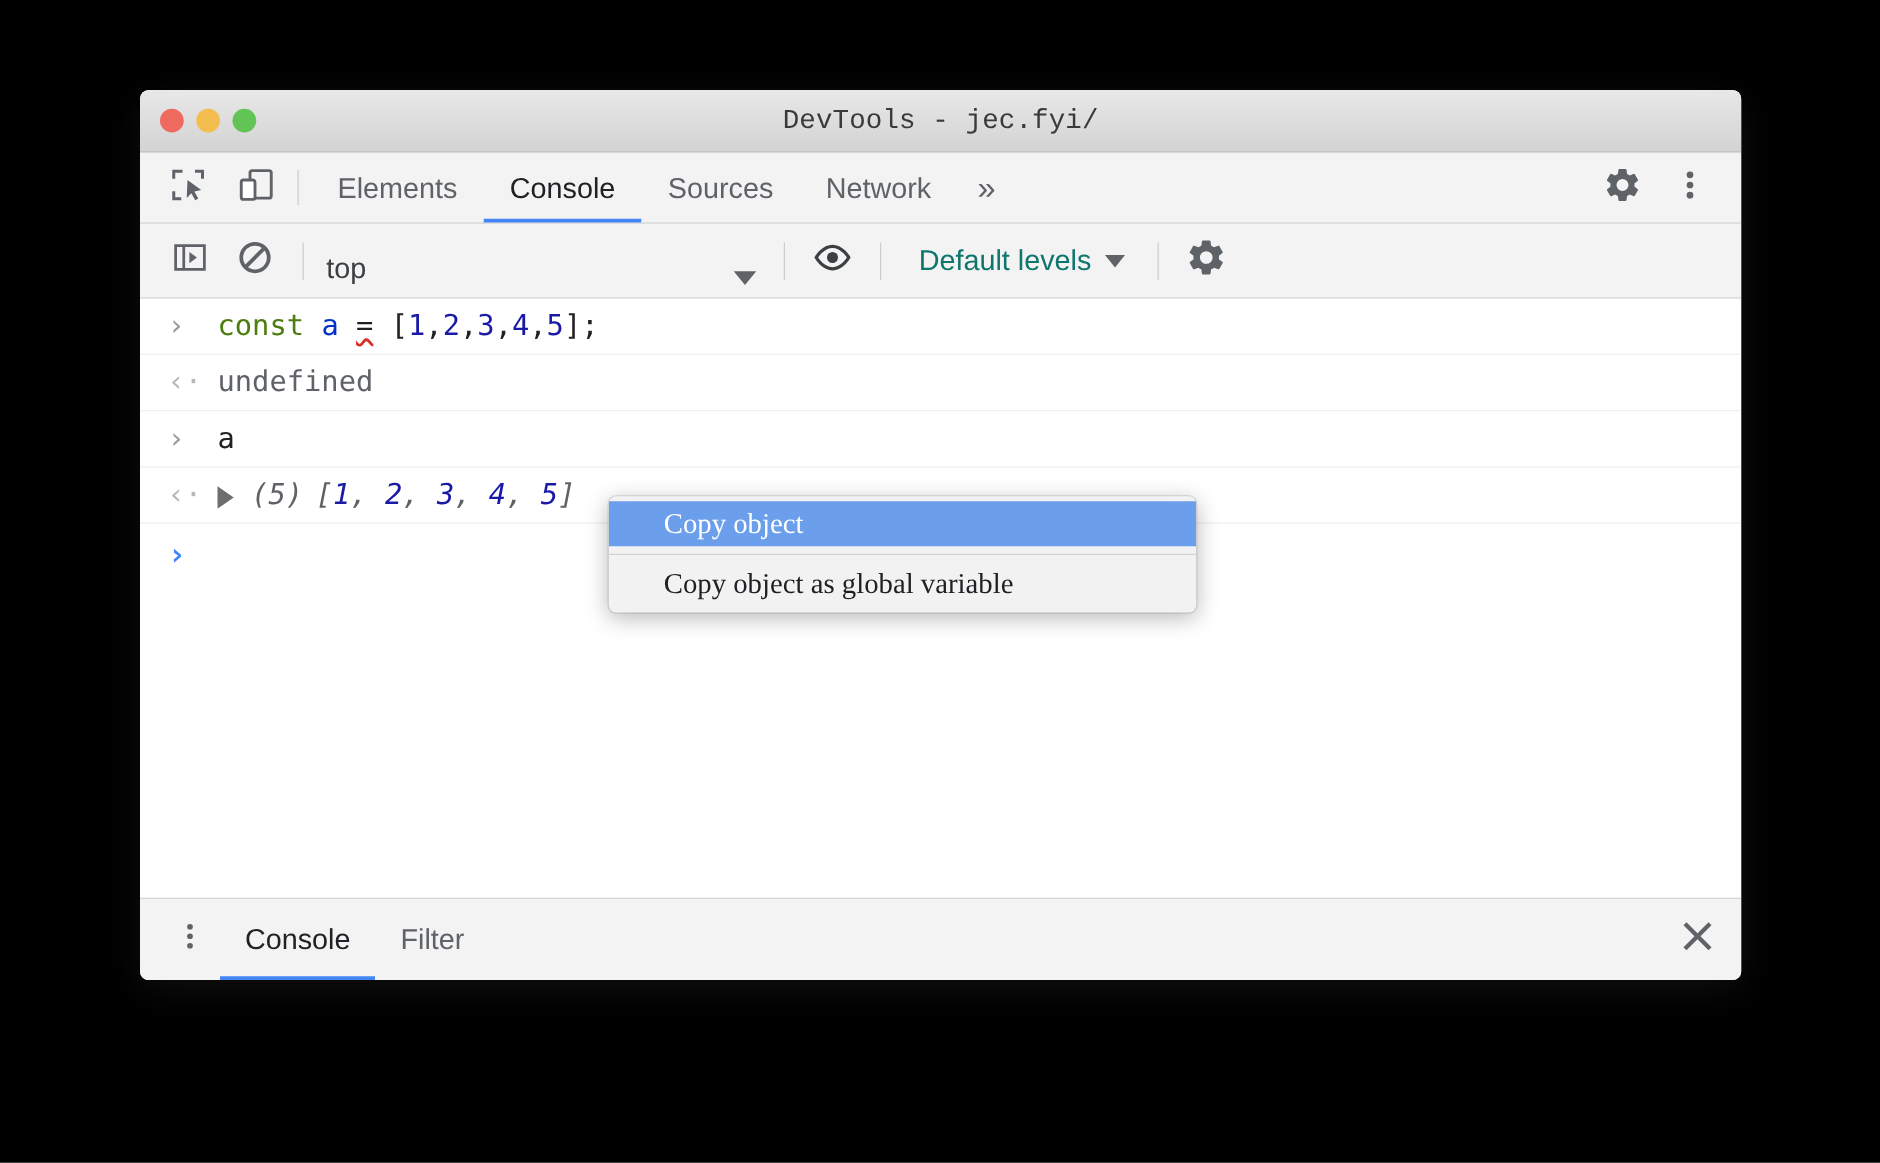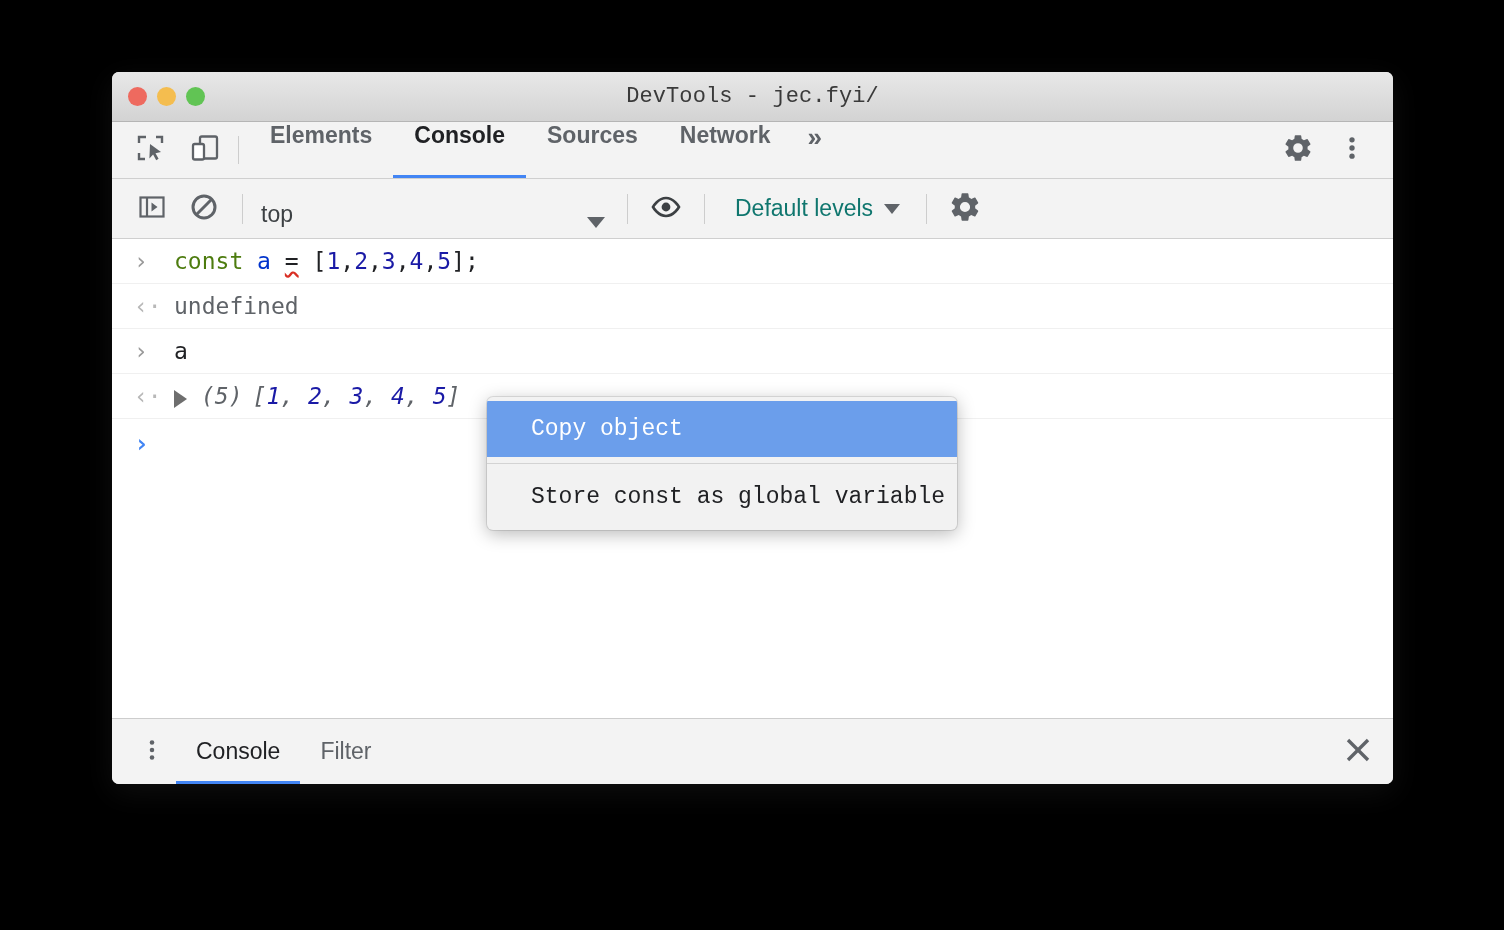--- a/index.html
+++ b/index.html
@@ -74,27 +74,26 @@
     align-items: center;
     justify-content: center;
   }
   .tb-sep {
     width: 1px;
     background: #cdcdcd;
     margin: 14px 10px 14px 6px;
   }
   .main-tab {
     display: flex;
-    align-items: flex-start;
+    align-items: center;
     padding: 0 21px;
     font-size: 23px;
     color: #5f6368;
     position: relative;
     white-space: nowrap;
-    font-weight: bold;
   }
   .main-tab.active { color: #202124; }
   .main-tab.active::after {
     content: "";
     position: absolute;
     left: 0; right: 0; bottom: 0;
     height: 3px;
     background: #4285f4;
   }
   .main-tab.chevrons { font-size: 26px; padding: 0 16px; color: #5f6368; }
@@ -248,25 +247,25 @@
     top: 158px;
     width: 470px;
     background: #f2f2f2;
     border-radius: 6px;
     box-shadow: 0 4px 18px rgba(0,0,0,0.28), 0 0 0 1px rgba(0,0,0,0.10);
     padding: 4px 0 5px 0;
     overflow: hidden;
     z-index: 20;
   }
   .menu-item {
-    height: 56px;
+    height: 36px;
     display: flex;
     align-items: center;
     padding-left: 44px;
-    font-family: Liberation Mono, monospace;
+    font-family: Liberation Serif, serif;
     font-size: 23px;
     color: #202124;
     white-space: nowrap;
   }
   .menu-item.highlighted {
     background: #6b9eeb;
     color: #ffffff;
   }
   .menu-separator {
     height: 1px;
@@ -469,21 +468,21 @@
       <span class="prompt-chevron">›</span>
       <span class="row-content"></span>
     </div>
 
     <div id="context-menu">
       <div class="menu-item highlighted">
         <span>Copy object</span>
       </div>
       <div class="menu-separator"></div>
       <div class="menu-item">
-        <span>Store const as global variable</span>
+        <span>Copy object as global variable</span>
       </div>
     </div>
 
   </div>
 
   <div id="drawer">
     <div class="drawer-menu-btn">
       <span>
         <svg width="26" height="26" viewBox="0 0 24 24">
           <circle cx="12" cy="5" r="2.1" fill="#5f6368"></circle>

